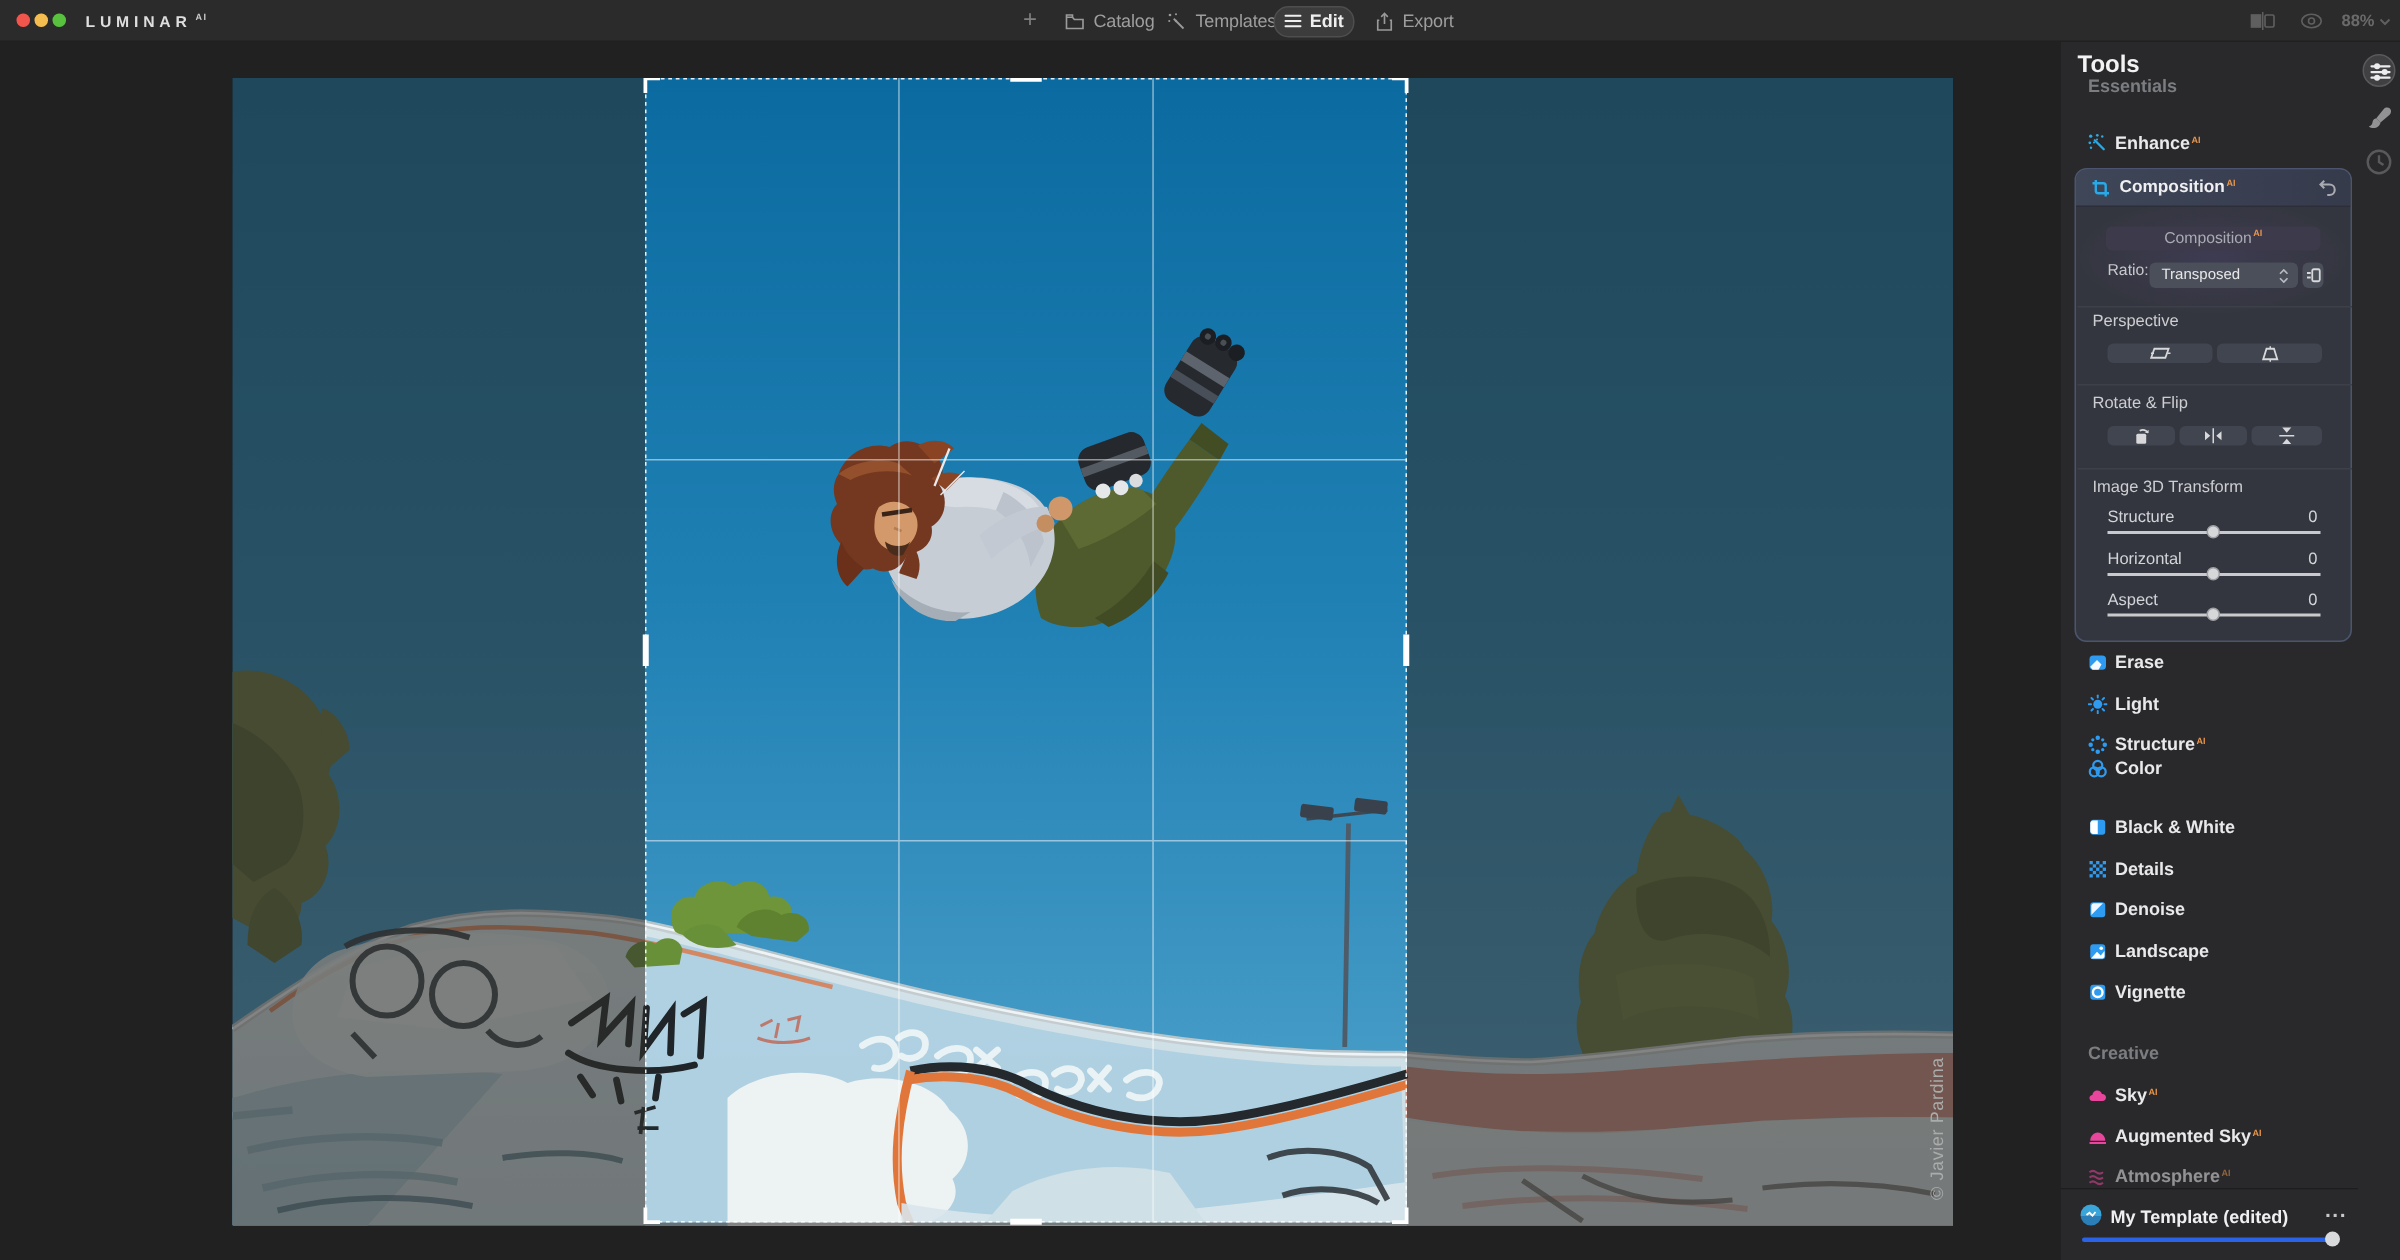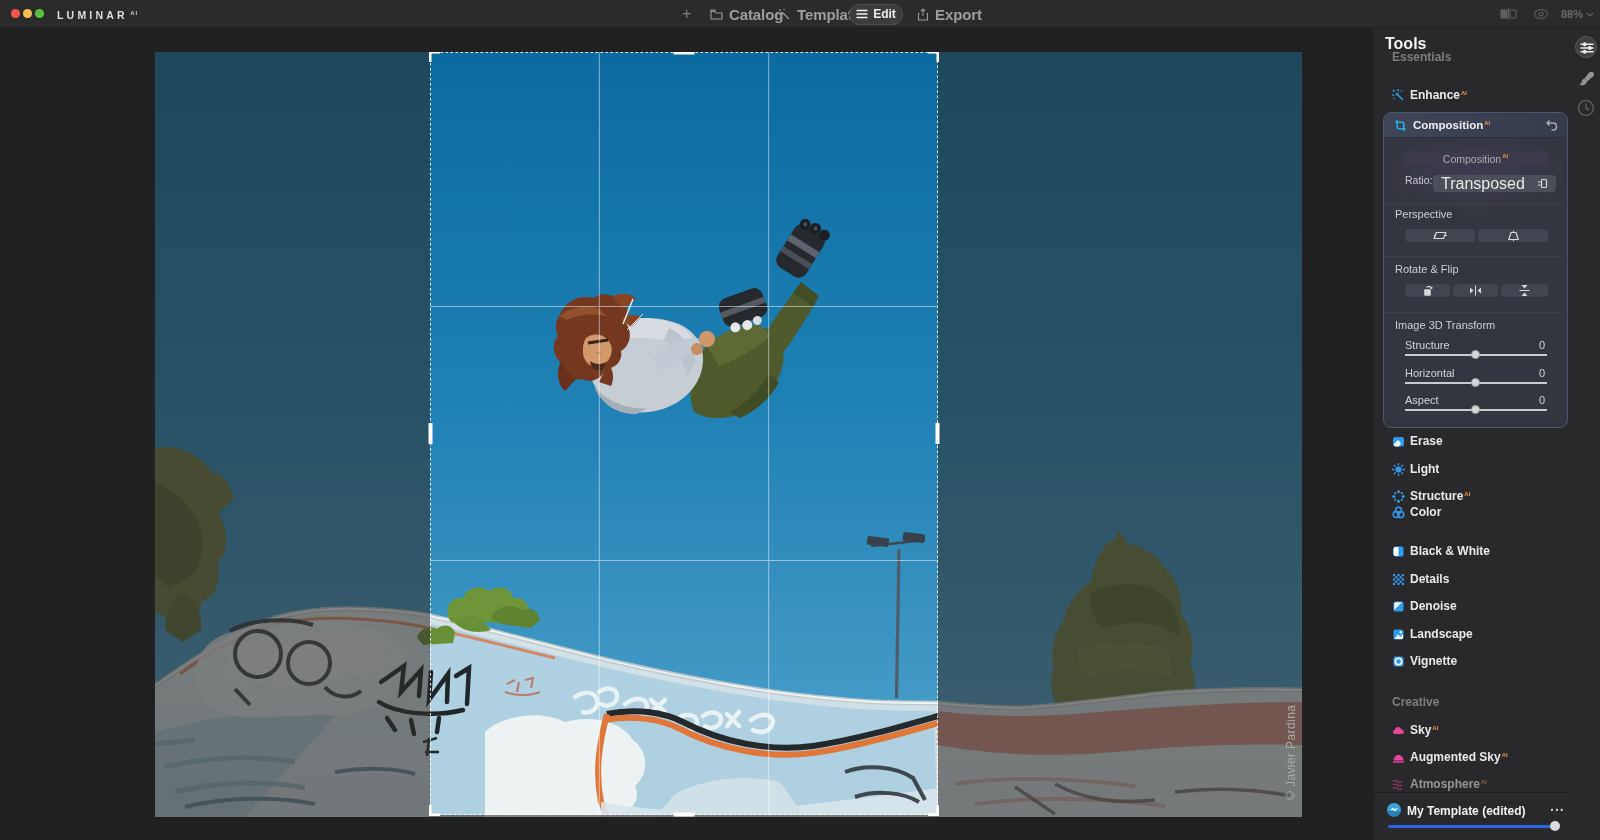--- a/index.html
+++ b/index.html
@@ -4,21 +4,21 @@
 <style>
 * { margin:0; padding:0; box-sizing:border-box; }
 html,body { width:1600px; height:840px; overflow:hidden; background:#212123; font-family:"Liberation Sans", sans-serif; }
 #app { position:relative; width:1600px; height:840px; }
 
 
 #topbar { position:absolute; left:0; top:0; width:1600px; height:28px; background:#2b2b2c; border-bottom:1px solid #202020; }
 .tl { position:absolute; top:9px; width:8.6px; height:8.6px; border-radius:50%; }
 #logo { position:absolute; left:57px; top:9px; color:#dedede; font-size:10.5px; font-weight:700; letter-spacing:3.2px; }
 #logo sup { font-size:6px; letter-spacing:1px; color:#cccccc; }
-.navitem { position:absolute; top:0; height:28px; display:flex; align-items:center; gap:6px; color:#9e9e9e; font-size:15px; font-weight:700; letter-spacing:-0.1px; }
+.navitem { position:absolute; top:0; height:28px; display:flex; align-items:center; gap:6px; color:#9e9e9e; font-size:12px; font-weight:400; letter-spacing:-0.1px; }
 #editbtn { position:absolute; left:849px; top:3.5px; width:54px; height:21px; background:#3c3c3d; border:1px solid #4e4e4f; border-radius:10px; display:flex; align-items:center; justify-content:center; gap:5px; color:#efefef; font-size:12px; font-weight:700; }
 .topright { position:absolute; top:0; height:28px; display:flex; align-items:center; color:#5f5f5f; font-size:11px; font-weight:600; }
 
 
 #canvas { position:absolute; left:0; top:28px; width:1374px; height:812px; background:#212122; }
 #photo { position:absolute; left:155px; top:24px; width:1147px; height:765px; }
 
 
 #panel { position:absolute; left:1374px; top:28px; width:226px; height:812px; background:#29292b; }
 #tools-h { position:absolute; left:11px; top:7px; color:#f2f2f2; font-size:16px; font-weight:700; }
@@ -341,21 +341,21 @@
               <path d="M3.2 1 V8.2 C3.2 9.2 3.8 9.8 4.8 9.8 H12"></path>
             </g>
           </svg>
         <span>Composition<span class="ai2">AI</span></span>
         <svg style="position:absolute; right:9px; top:6px;" width="13" height="13" viewBox="0 0 13 13">
             <path d="M4.5 1.5 L2 4 L4.5 6.5 M2 4 H8 C10 4 11.5 5.5 11.5 7.5 C11.5 9.5 10 11 8 11 H6.5" fill="none" stroke="#a9abb0" stroke-width="1.4"></path>
           </svg>
       </div>
       <div id="comp-btn">Composition<span class="ai2" style="top:-3px;">AI</span></div>
       <div class="clabel" style="left:21px; top:61px; font-size:10.5px;">Ratio:</div>
-      <div class="cbtn" style="left:49px; top:62px; width:123px; height:17px; background:#4b4f59; justify-content:flex-start; padding-left:8px; color:#e8e8ea; font-size:16px;">Transposed
+      <div class="cbtn" style="left:49px; top:62px; width:99px; height:17px; background:#4b4f59; justify-content:flex-start; padding-left:8px; color:#e8e8ea; font-size:10px;">Transposed
         <svg style="position:absolute; right:6px; top:4px;" width="7" height="10" viewBox="0 0 7 10">
             <path d="M1 3.5 L3.5 1 L6 3.5 M1 6.5 L3.5 9 L6 6.5" fill="none" stroke="#b8bac0" stroke-width="1.1"></path>
           </svg>
       </div>
       <div class="cbtn" style="left:151px; top:62px; width:14px; height:17px; background:#4b4f59;">
         <svg width="11" height="11" viewBox="0 0 11 11">
             <g stroke="#d8d8da" stroke-width="1.2" fill="none">
               <rect x="4.5" y="1.5" width="5" height="8" rx="1"></rect>
               <path d="M1 4 h2.5 M1 7 h2.5"></path>
             </g>

